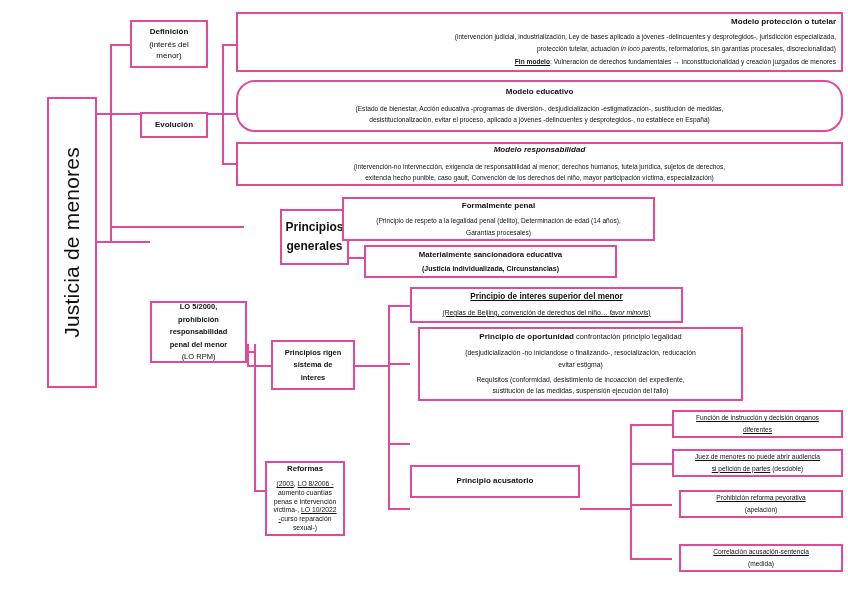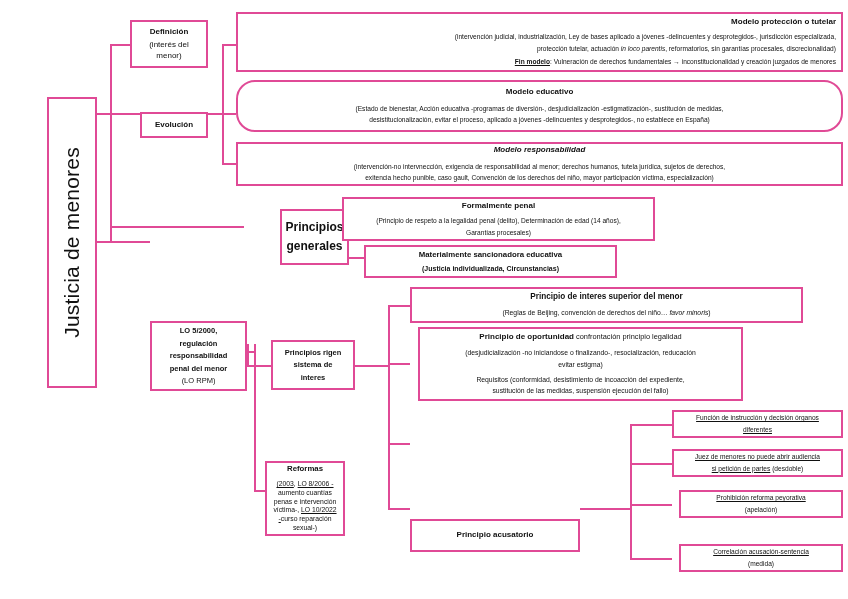--- a/index.html
+++ b/index.html
@@ -156,49 +156,49 @@
     <p class="ttl" style="font-size:8px; margin-bottom:3px;">Formalmente penal</p>
     <p>(Principio de respeto a la legalidad penal (delito), Determinación de edad (14 años),</p>
     <p>Garantías procesales)</p>
   </div>
 
   <div class="box" style="left:364px; top:245px; width:253px; height:33px; font-size:7px;">
     <p class="ttl" style="font-size:7.8px; margin-bottom:2px;">Materialmente sancionadora educativa</p>
     <p class="ttl" style="font-weight:bold;">(Justicia individualizada, Circunstancias)</p>
   </div>
 
-  <div class="box" style="left:150px; top:321px; width:97px; height:70px; font-size:7.5px;">
+  <div class="box" style="left:150px; top:301px; width:97px; height:62px; font-size:7.5px;">
     <p class="ttl">LO 5/2000,</p>
-    <p class="ttl">regulación</p>
+    <p class="ttl">prohibición</p>
     <p class="ttl">responsabilidad</p>
     <p class="ttl">penal del menor</p>
     <p>(LO RPM)</p>
   </div>
 
   <div class="box" style="left:271px; top:340px; width:84px; height:50px; font-size:7.5px;">
     <p class="ttl">Principios rigen</p>
     <p class="ttl">sistema de</p>
     <p class="ttl">interes</p>
   </div>
 
-  <div class="box" style="left:410px; top:287px; width:393px; height:36px; font-size:6.8px;">
+  <div class="box" style="left:410px; top:287px; width:273px; height:36px; font-size:6.8px;text-decoration:underline;">
     <p class="ttl" style="font-size:8.2px; margin-bottom:3px;">Principio de interes superior del menor</p>
     <p><span>(Reglas de Beijing, convención de derechos del niño… </span><span class="it">favor minoris</span><span>)</span></p>
   </div>
 
   <div class="box" style="left:418px; top:327px; width:325px; height:74px; font-size:6.8px;">
     <p style="font-size:8px; margin-bottom:4px;text-align:center;"><span class="ttl">Principio de oportunidad</span><span style="font-size:7.4px;"> confrontación principio legalidad</span></p>
     <p>(desjudicialización -no iniciandose o finalizando-, resocialización, reducación</p>
     <p>evitar estigma)</p>
     <p style="margin-top:6px;">Requisitos (conformidad, desistimiento de incoacción del expediente,</p>
     <p>sustitución de las medidas, suspensión ejecución del fallo)</p>
   </div>
 
 
-  <div class="box" style="left:410px; top:519px; width:170px; height:33px; font-size:8px;">
+  <div class="box" style="left:410px; top:465px; width:170px; height:33px; font-size:8px;">
     <p class="ttl">Principio acusatorio</p>
   </div>
 
   <div class="box" style="left:265px; top:461px; width:80px; height:75px; font-size:6.8px;">
     <p class="ttl" style="font-size:7.8px; margin-bottom:3px;">Reformas</p>
     <p><span class="u">(2003</span><span>, </span><span class="u">LO 8/2006 -</span><span>aumento cuantías penas e intervención víctima-, </span><span class="u">LO 10/2022 -</span><span>curso reparación sexual-)</span></p>
   </div>
 
   <div class="box" style="left:672px; top:410px; width:171px; height:28px; font-size:6.6px;">
     <p class="u">Función de instrucción y decisión órganos</p>

